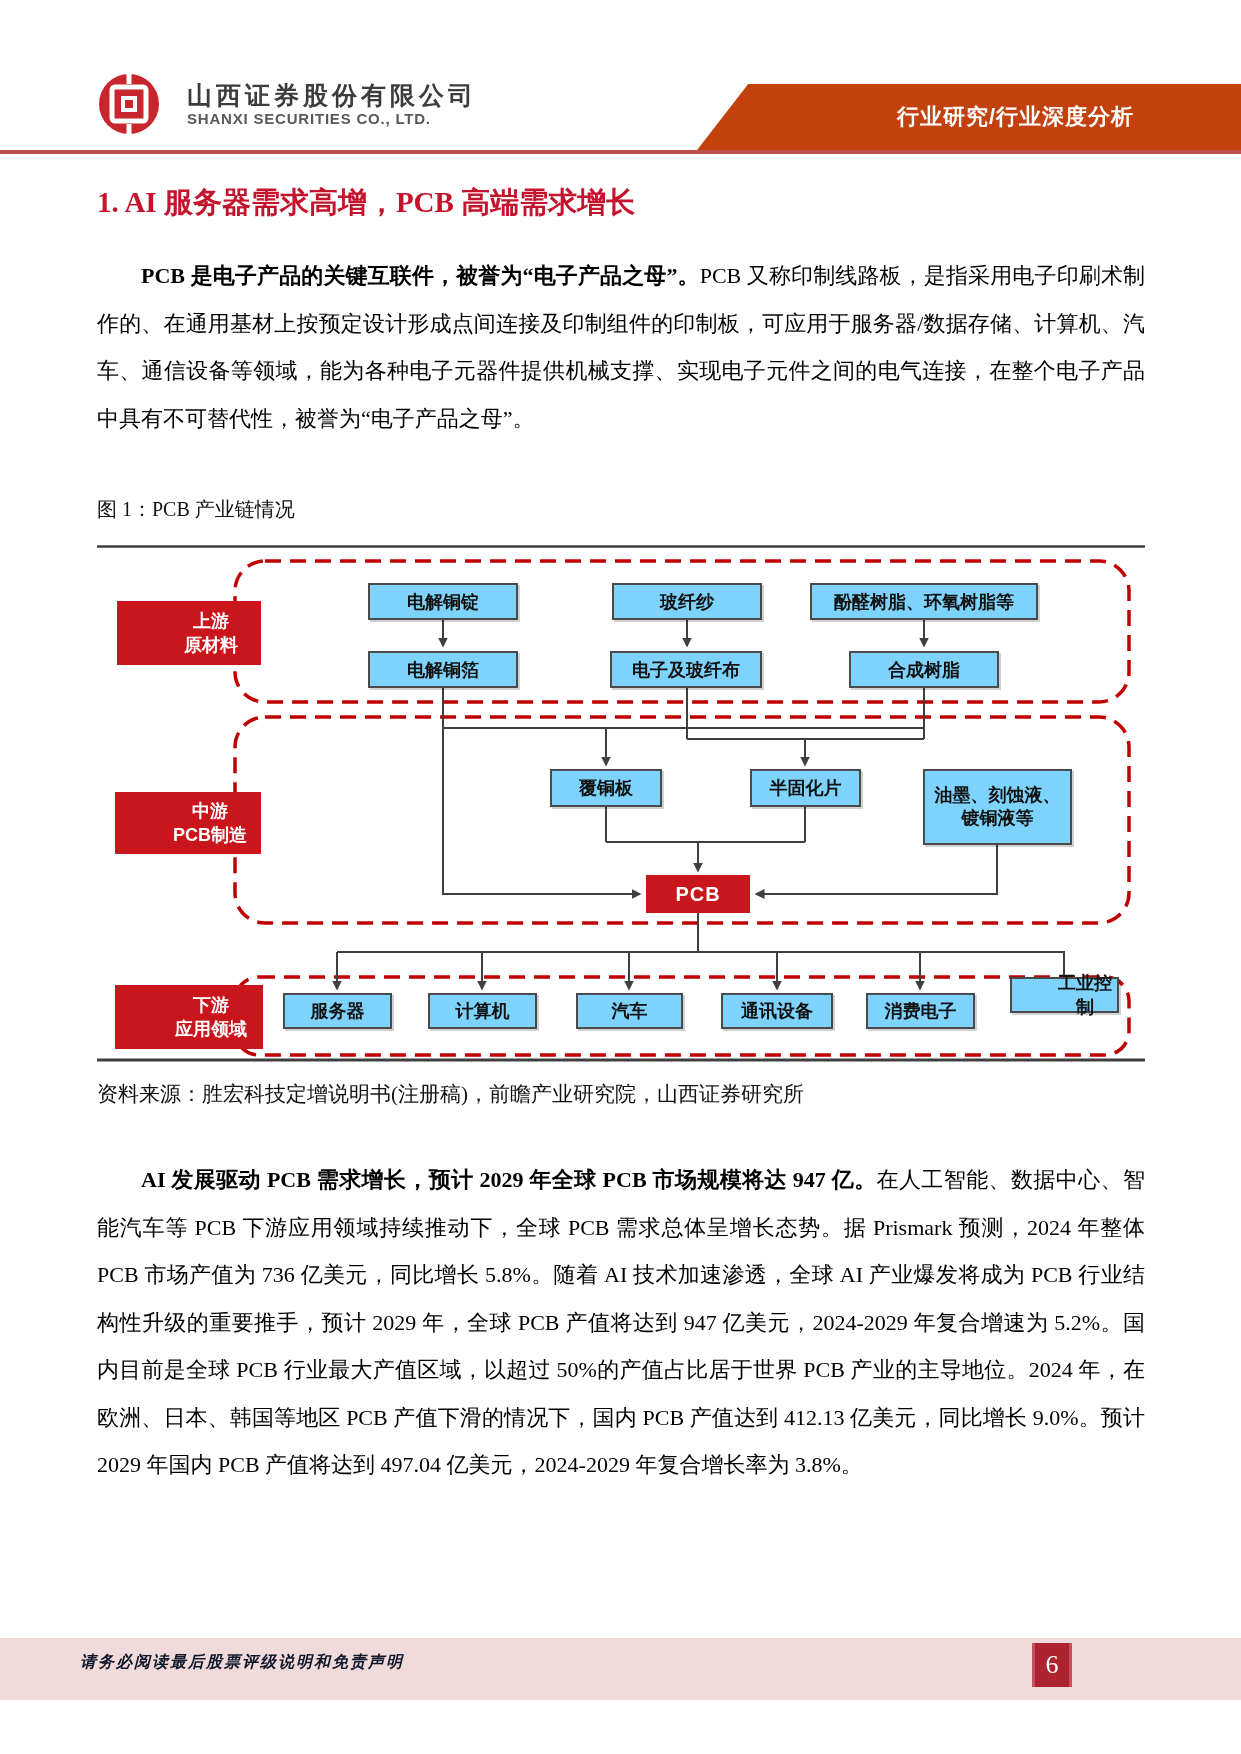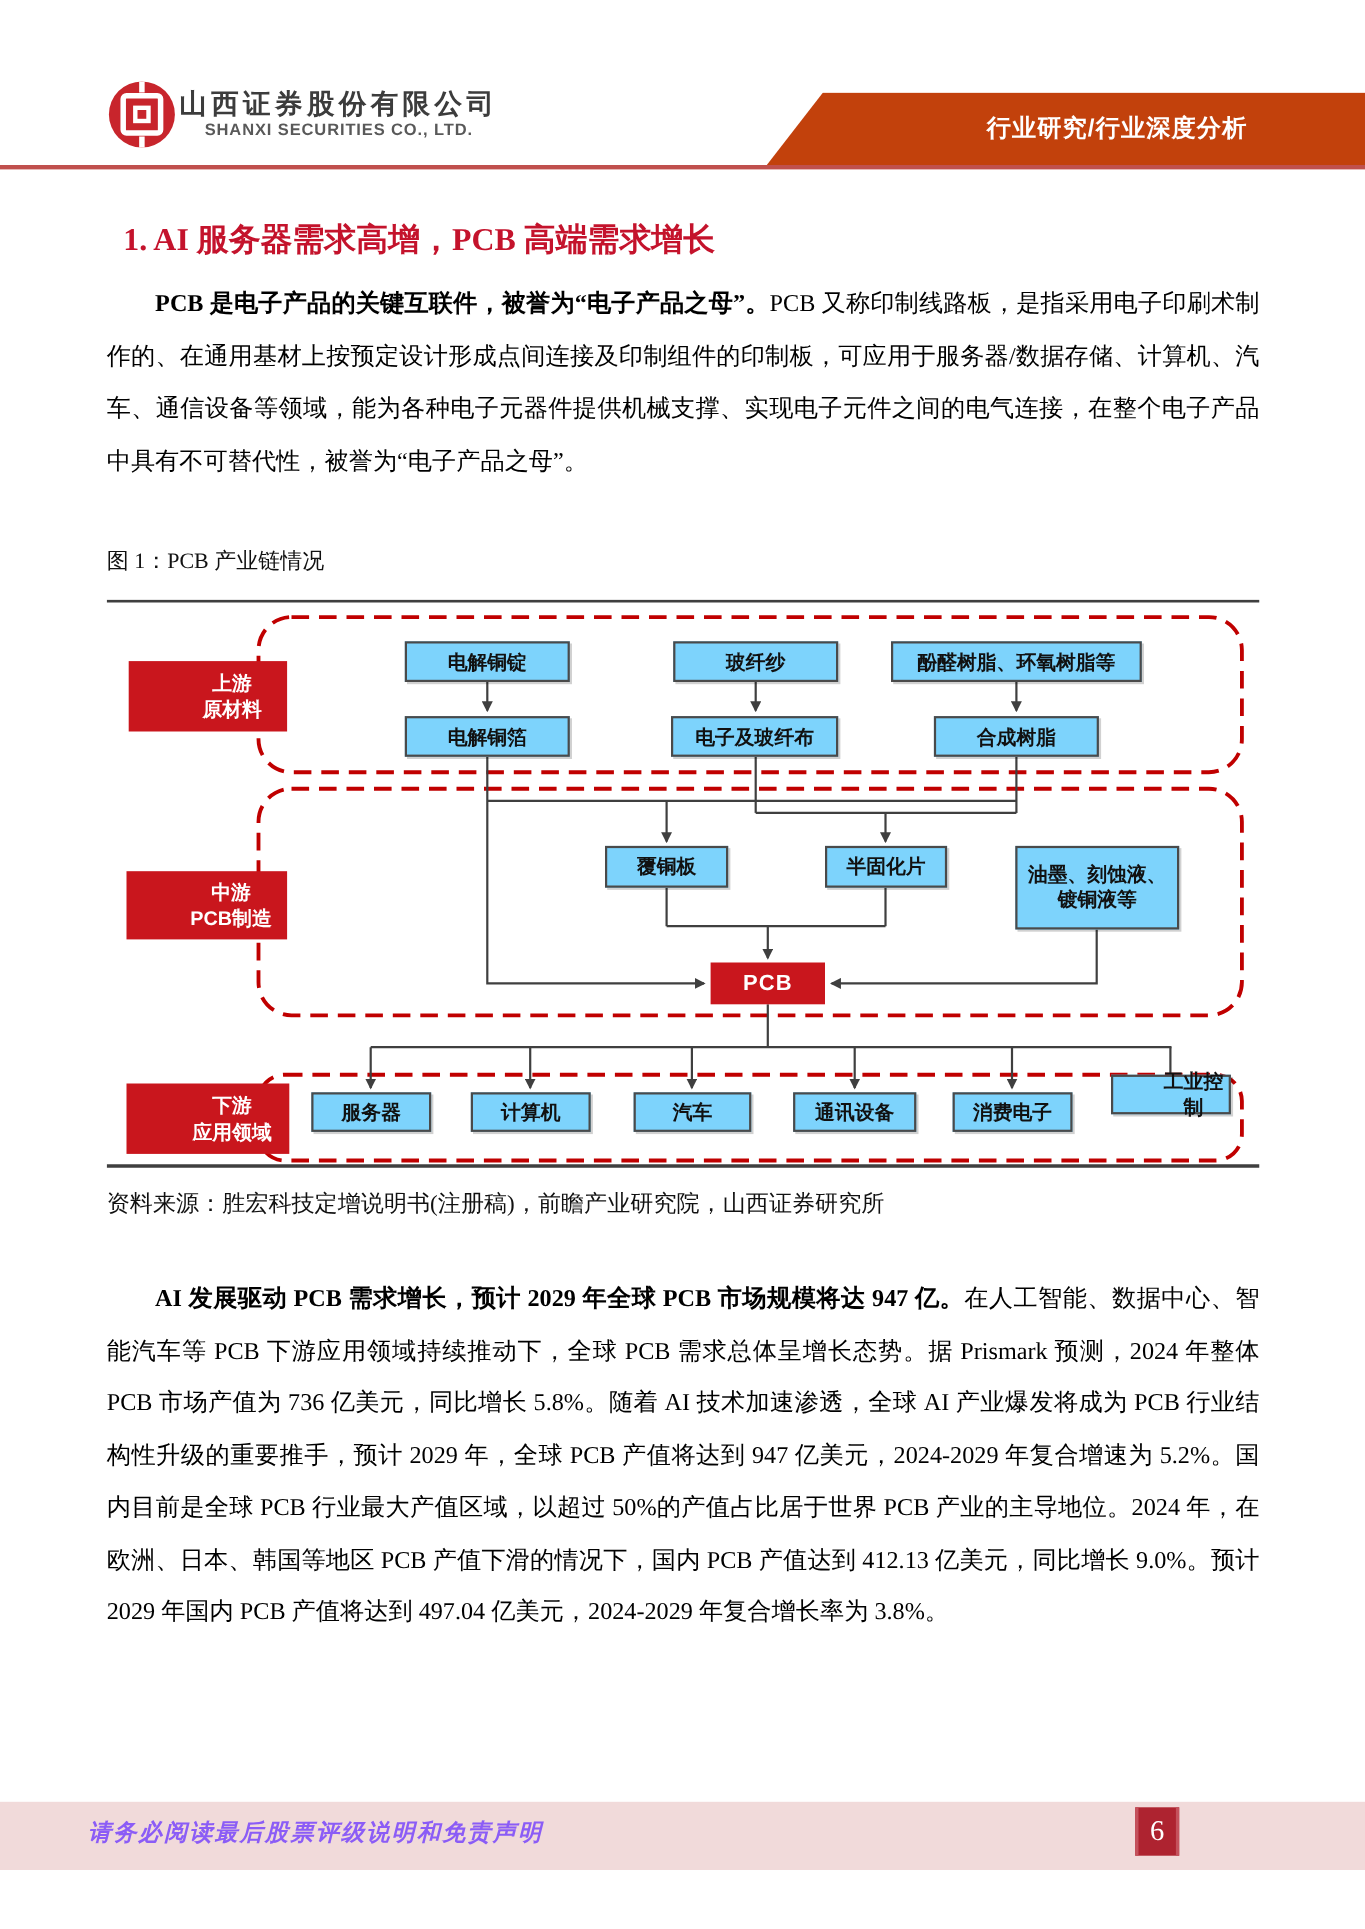--- a/index.html
+++ b/index.html
@@ -1,32 +1,32 @@
 <!DOCTYPE html>
 <html><head>
 <meta charset="utf-8">
 <style>
   html,body{margin:0;padding:0;background:#ffffff;}
   .page{position:relative;width:1241px;height:1754px;background:#fff;overflow:hidden;
         font-family:"Liberation Serif",serif;color:#000;}
 
   
-  .logo-wrap{position:absolute;left:97px;top:72px;display:flex;align-items:center;gap:2px;text-align:center;}
+  .logo-wrap{position:absolute;left:97px;top:72px;display:flex;align-items:center;gap:26px;}
   .logo-text-cn{font-family:"Liberation Sans",sans-serif;font-weight:bold;font-size:25px;
                 letter-spacing:4px;color:#3c3c3c;line-height:1.15;}
   .logo-text-en{font-family:"Liberation Sans",sans-serif;font-weight:bold;font-size:15px;
                 letter-spacing:0.8px;color:#595959;}
   .banner{position:absolute;left:640px;top:84px;width:601px;height:66px;background:#c2410c;
           clip-path:polygon(18% 0,100% 0,100% 100%,9.5% 100%);
           display:flex;align-items:center;justify-content:center;padding-left:150px;box-sizing:border-box;}
   .banner span{color:#fff;font-family:"Liberation Sans",sans-serif;font-weight:bold;font-size:22px;letter-spacing:1px;}
   .header-rule{position:absolute;left:0;top:150px;width:1241px;height:4px;background:#C0504D;}
 
   
-  .section-title{position:absolute;left:97px;top:183px;width:1048px;margin:15px;
+  .section-title{position:absolute;left:97px;top:183px;width:1048px;margin:0;
                  font-size:29px;font-weight:bold;color:#C4132C;font-family:"Liberation Serif",serif;}
   .body-para{position:absolute;left:97px;width:1048px;margin:0;font-size:22px;line-height:47.5px;
              text-align:justify;text-indent:2em;}
   .body-para .lead{font-weight:bold;}
   .fig-caption{position:absolute;left:97px;top:496px;font-size:20px;color:#111;}
   .fig-source{position:absolute;left:97px;top:1080px;font-size:21px;color:#111;}
 
   
   .figure{position:absolute;left:97px;top:545px;width:1048px;height:518px;}
   .figure svg{position:absolute;left:0;top:0;}
@@ -36,21 +36,21 @@
         box-shadow:2px 2px 0 rgba(0,0,0,0.18);}
   .node.multiline{flex-direction:column;line-height:1.3;}
   .node-pcb{background:#C9161D;border:none;color:#fff;font-size:20px;box-shadow:none;letter-spacing:1px;}
   .stage{position:absolute;background:#C9161D;color:#fff;display:flex;flex-direction:column;
          align-items:center;justify-content:center;font-family:"Liberation Sans",sans-serif;
          font-weight:bold;font-size:18px;line-height:1.35;padding-left:44px;}
 
   
   .footer-band{position:absolute;left:0;top:1638px;width:1241px;height:62px;background:#F1DADA;}
   .footer-disclaimer{position:absolute;left:80px;top:1652px;font-family:"Liberation Serif",serif;
-                     font-style:italic;font-weight:bold;font-size:21px;letter-spacing:2px;color:#8b5cf6;}
+                     font-style:italic;font-weight:bold;font-size:16px;letter-spacing:2px;color:#0f172a;}
   .page-badge{position:absolute;left:1032px;top:1643px;width:40px;height:44px;background:#AE2330;
               border-left:3px solid #C4515C;border-right:3px solid #C4515C;box-sizing:border-box;
               display:flex;align-items:center;justify-content:center;
               color:#fff;font-family:"Liberation Serif",serif;font-size:26px;}
 </style>
 </head>
 <body>
 
 <div class="page">
 

